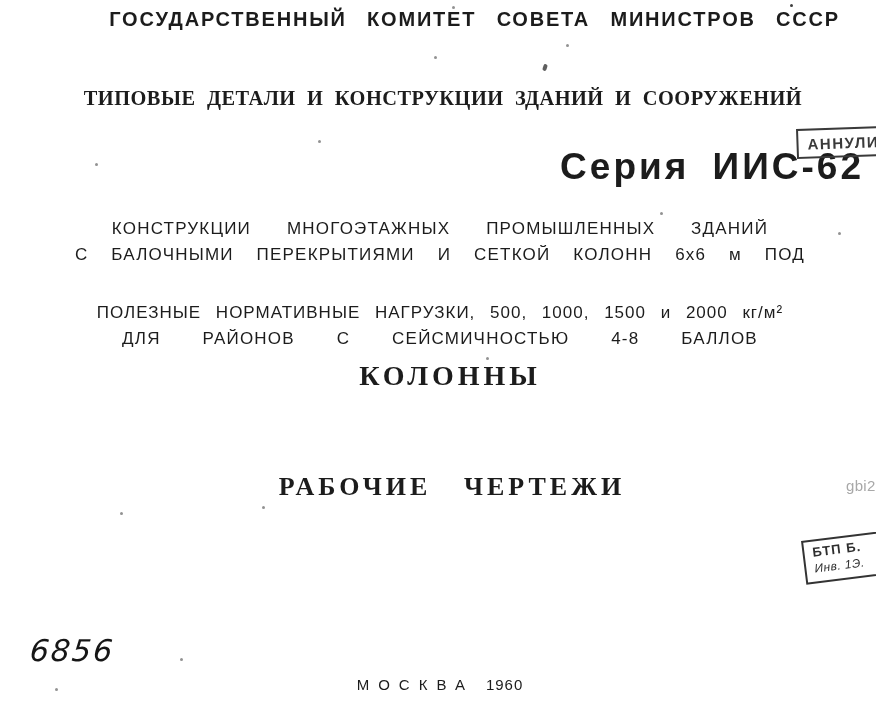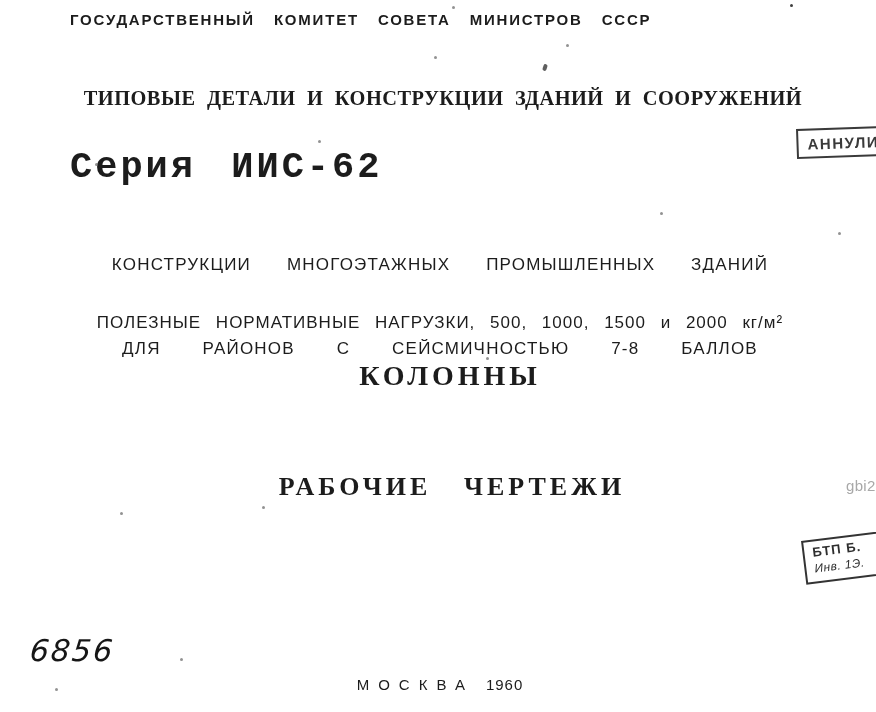--- a/index.html
+++ b/index.html
@@ -8,46 +8,46 @@
     width:876px;height:712px;
     background:#ffffff;
     overflow:hidden;
     font-family:"Liberation Sans", sans-serif;
     color:#1c1c1c;
   }
   .abs{position:absolute;}
   
   .gov-header{
     left:70px;top:8px;width:770px;
-    text-align:left;
-    font-weight:bold;font-size:15px;line-height:23px;
+    text-align:right;
+    font-weight:bold;font-size:20px;line-height:23px;
     letter-spacing:1.8px;
   }
   .gov-header .l1{word-spacing:13px;}
   .gov-header .l2{word-spacing:9px;}
   
   .subtitle{
     left:0;top:86px;width:886px;
     text-align:center;
     font-family:"Liberation Serif", serif;
     font-weight:bold;font-size:21px;
     letter-spacing:0.5px;word-spacing:6px;
     transform:scaleX(0.97);
   }
   .series-title{
-    left:70px;top:146px;width:800px;
-    text-align:left;
-    font-family:Liberation Mono, monospace;
+    left:64px;top:146px;width:800px;
+    text-align:right;
+    font-family:Liberation Sans, sans-serif;
     font-weight:bold;font-size:37px;
     letter-spacing:3px;word-spacing:10px;
   }
   
   .desc{left:60px;top:216px;width:760px;text-align:center;
     font-size:17px;line-height:26px;letter-spacing:1.2px;font-weight:500;}
-  .desc .dl0{word-spacing:30px;margin-top:36px;}
+  .desc .dl0{word-spacing:30px;}
   .desc .dl1{word-spacing:17px;}
   .desc .dl2{word-spacing:9px;letter-spacing:1px;margin-top:32px;}
   .desc .dl3{word-spacing:36px;}
   .section-title{
     left:0;top:360px;width:900px;text-align:center;
     font-family:"Liberation Serif", serif;
     font-weight:bold;font-size:28px;
     letter-spacing:4px;word-spacing:6px;
   }
   .doc-type{
@@ -102,22 +102,23 @@
   <div class="abs gov-header">
     <div class="l1">ГОСУДАРСТВЕННЫЙ КОМИТЕТ СОВЕТА МИНИСТРОВ СССР</div>
   </div>
 
   <div class="abs subtitle">ТИПОВЫЕ ДЕТАЛИ И КОНСТРУКЦИИ ЗДАНИЙ И СООРУЖЕНИЙ</div>
 
   <div class="abs series-title">Серия ИИС-62</div>
 
   <div class="abs desc">
     <div class="dl0">КОНСТРУКЦИИ МНОГОЭТАЖНЫХ ПРОМЫШЛЕННЫХ ЗДАНИЙ</div>
+    <div class="dl1">С БАЛОЧНЫМИ ПЕРЕКРЫТИЯМИ И СЕТКОЙ КОЛОНН 6х6 м ПОД</div>
     <div class="dl2">ПОЛЕЗНЫЕ НОРМАТИВНЫЕ НАГРУЗКИ, 500, 1000, 1500 и 2000 кг/м²</div>
-    <div class="dl3">ДЛЯ РАЙОНОВ С СЕЙСМИЧНОСТЬЮ 7-8 БАЛЛОВ</div>
+    <div class="dl3">ДЛЯ РАЙОНОВ С СЕЙСМИЧНОСТЬЮ 4-8 БАЛЛОВ</div>
   </div>
 
   <div class="abs section-title">КОЛОННЫ</div>
 
   <div class="abs doc-type">РАБОЧИЕ ЧЕРТЕЖИ</div>
 
   <div class="abs watermark">gbi22.ru</div>
 
   <div class="abs stamp-annul">
     <span>АННУЛИ</span>

